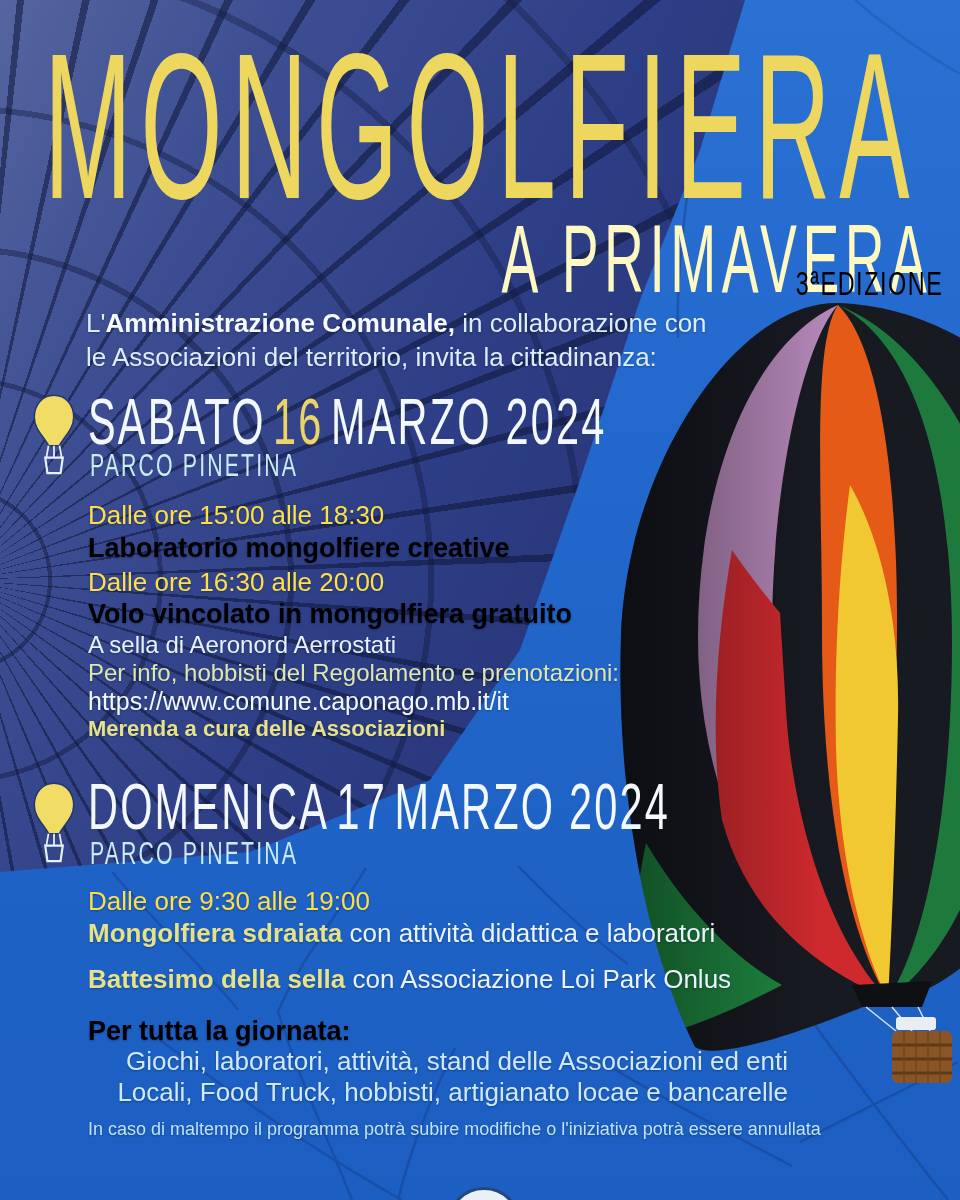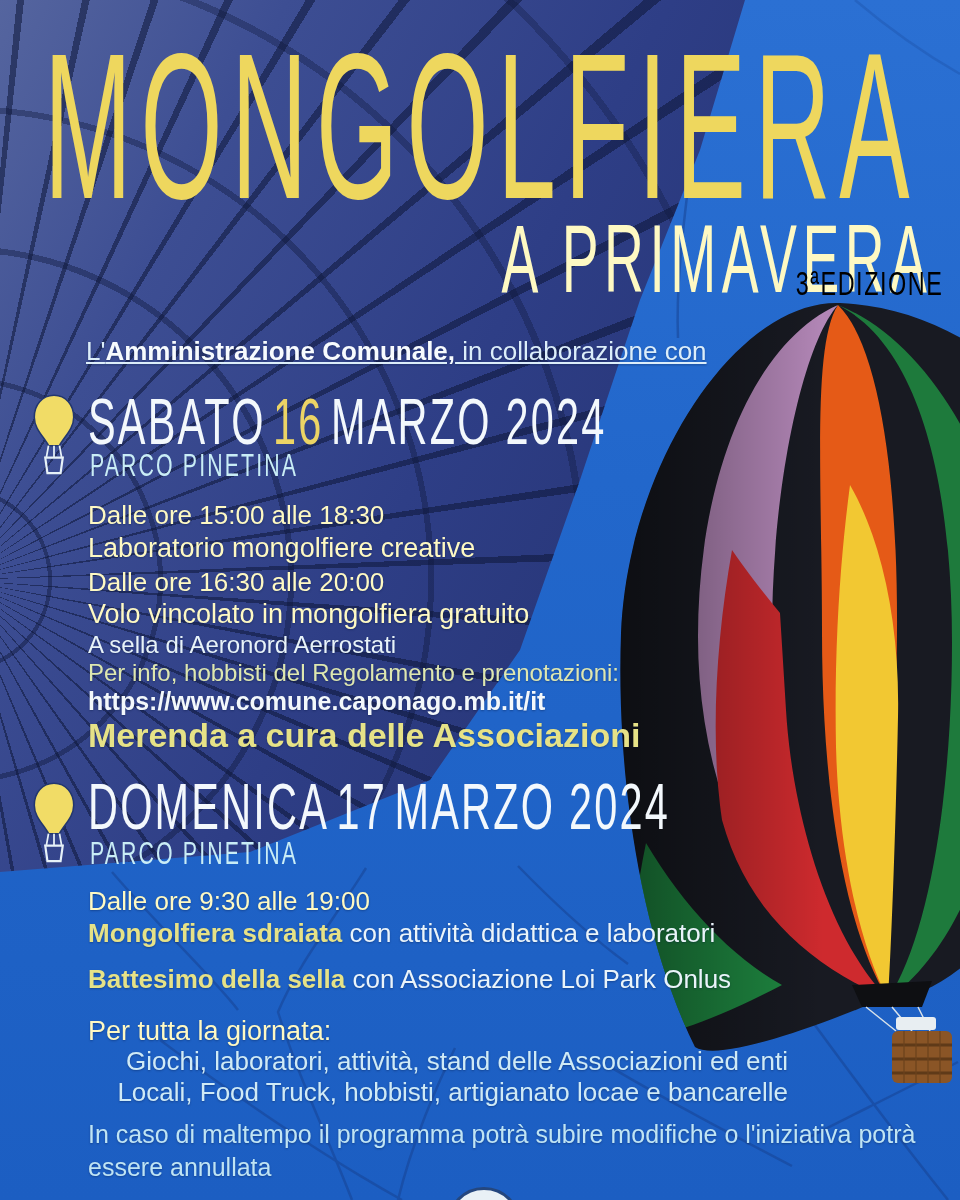--- a/index.html
+++ b/index.html
@@ -48,34 +48,34 @@
   .edition > span{font-size:30px;letter-spacing:2px;transform:scale(0.78,1.10);}
   .day-header{left:88px;color:#f3f8fc;}
   .day-header > span{font-size:56px;letter-spacing:3px;transform:scale(0.74,1.15);}
   .day-header .num{margin:0 10px;}
   .day-header .num.yellow{color:#ecd465;}
   .venue{left:90px;color:#c9edf6;}
   .venue > span{font-size:30px;letter-spacing:3px;transform:scale(0.71,1.05);}
   
   .line{position:absolute;left:88px;white-space:nowrap;
         text-shadow:0 1px 2px rgba(0,20,60,.35);}
-  .time{font-size:26px;color:#fef9c3;}
-  .event{font-size:27px;font-weight:400;color:#fef9c3;}
+  .time{font-size:26px;color:#fde047;}
+  .event{font-size:27px;font-weight:700;color:#000000;}
   .note-w{font-size:24px;color:#e8f3f9;}
   .note-y{font-size:24px;color:#dee7b0;}
-  .url{font-size:25px;font-weight:700;color:#f3f8fb;}
-  .highlight{font-size:34px;font-weight:700;color:#e6e287;}
+  .url{font-size:25px;font-weight:400;color:#f3f8fb;}
+  .highlight{font-size:22px;font-weight:700;color:#e6e287;}
   .mixed{font-size:26px;color:#eaf4fa;}
   .mixed b{color:#e6e287;font-weight:700;}
   .para{position:absolute;left:88px;width:700px;font-size:26px;line-height:1.18;
         color:#cfeaf6;text-shadow:0 1px 2px rgba(0,20,60,.35);text-align:right;}
-  .intro{position:absolute;left:86px;top:308px;width:660px;font-size:26px;
-         line-height:1.32;color:#dceefa;text-shadow:0 1px 2px rgba(0,20,60,.35);text-decoration:underline;}
+  .intro{position:absolute;left:86px;top:280px;width:660px;font-size:26px;
+         line-height:1.32;color:#dceefa;text-shadow:0 1px 2px rgba(0,20,60,.35);}
   .intro b{color:#f7fbfe;}
-  .footer-note{position:absolute;left:88px;top:1118px;width:830px;font-size:25px;
+  .footer-note{position:absolute;left:88px;top:1118px;width:830px;font-size:18px;
          line-height:1.32;color:#bfe4f4;text-shadow:0 1px 2px rgba(0,20,60,.35);}
   .marker{position:absolute;left:28px;width:52px;height:92px;}
   .logo-circle{position:absolute;left:447px;top:1187px;width:68px;height:68px;
          border-radius:50%;background:#e9f1f6;border:3px solid #25477e;}
   .balloon-photo{position:absolute;left:600px;top:295px;width:360px;height:905px;}
 </style>
 </head>
 <body>
 
 <div class="sky"></div>
@@ -129,20 +129,21 @@
 </div>
 <div class="disp r title-sub">
   <span>A PRIMAVERA</span>
 </div>
 <div class="disp r edition">
   <span>3ªEDIZIONE</span>
 </div>
 
 <p class="intro">
   <span>L'</span><b>Amministrazione Comunale,</b><span> in collaborazione con</span><br>
+  <span>le Associazioni del territorio, invita la cittadinanza:</span>
 </p>
 
 <svg class="marker" style="top:392px" viewBox="0 0 44 84">
   <path d="M22,3 C33,3 40,12 40,23 C40,34 31,41 27,49 L17,49 C13,41 4,34 4,23 C4,12 11,3 22,3 Z" fill="#f1dc66" stroke="#23376f" stroke-width="1.4"></path>
   <path d="M17,49 L15,60 M27,49 L29,60 M22,49 L22,60" stroke="#e7f2f8" stroke-width="1.6" fill="none"></path>
   <path d="M14,60 L30,60 L28,74 L16,74 Z" fill="none" stroke="#e7f2f8" stroke-width="2"></path>
 </svg>
 <div class="disp day-header" style="top:390px">
   <span><span>SABATO</span><span class="num yellow">16</span><span>MARZO 2024</span></span>
 </div>

